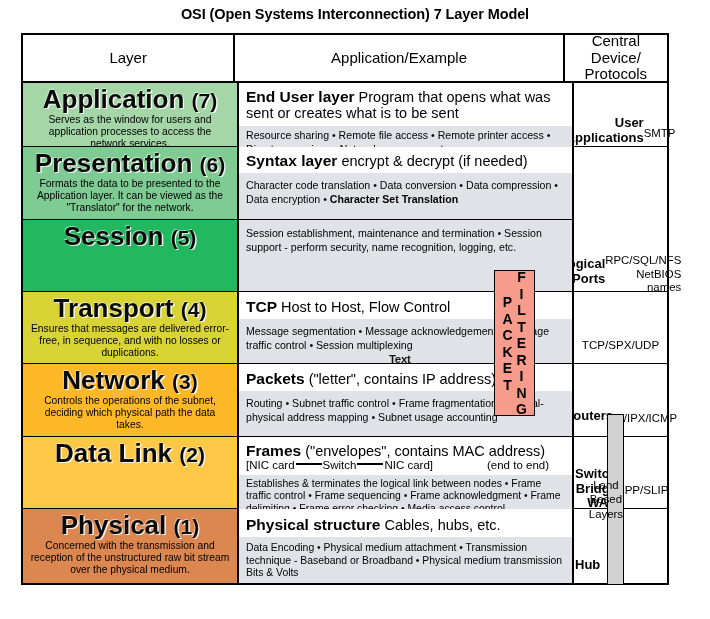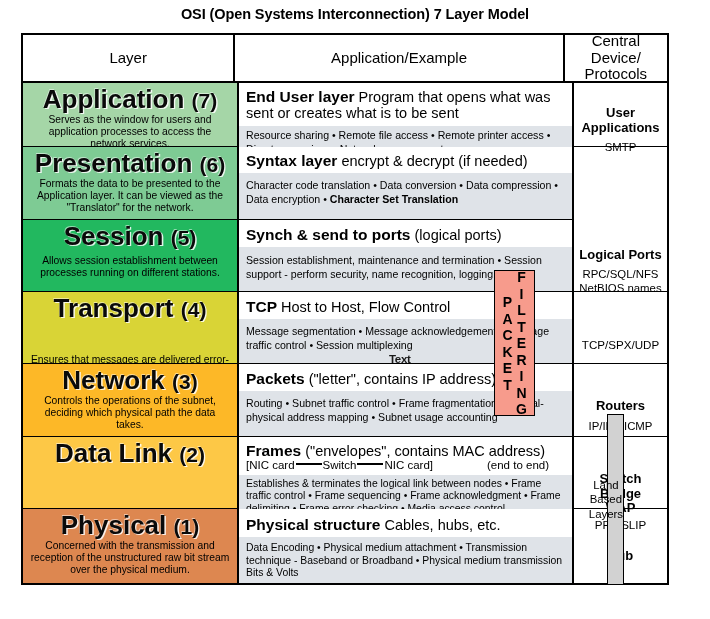--- a/index.html
+++ b/index.html
@@ -115,23 +115,23 @@
     padding: 3px 5px 3px 7px;
     flex: 1 1 auto;
   }
   .app-detail.tight { line-height: 1.18; font-size: 10.4px; }
   .app-detail b { font-weight: bold; }
 
   
   .dev-cell {
     width: 93px;
     border-bottom: 1.5px solid #000;
-    display: flex; flex-direction: column;
+    display: flex; flex-direction: row;
     align-items: center; justify-content: center;
-    text-align: center;
+    text-align: right;
     background: #fff;
     padding: 2px 1px;
     margin-top: 32px;
   }
   .dev-main {
     font-weight: bold;
     font-size: 13px;
     line-height: 1.12;
     color: #000;
   }
@@ -266,40 +266,35 @@
         </div>
       </div>
     </div>
 
     <div class="row" style="height:72px;">
       <div class="layer-cell" style="background:#22b85f;">
         <div class="layer-name">
           <span>Session</span>
           <span class="num">(5)</span>
         </div>
-        <div class="layer-desc" style="margin-top:6px;">Allows session establishment between processes running on different stations.</div>
-      </div>
-      <div class="app-cell">
-        <div class="app-head" style="padding-top:6px;">
-          <b>Synch &amp; send to ports</b>
-          <span>(logical ports)</span>
-        </div>
+      </div>
+      <div class="app-cell">
         <div class="app-detail" style="padding-top:7px;">Session establishment, maintenance and termination • Session support - perform security, name recognition, logging, etc.</div>
       </div>
       <div class="dev-cell">
         <div class="dev-main">Logical Ports</div>
         <div class="dev-proto">
           <div>RPC/SQL/NFS</div>
           <div>NetBIOS names</div>
         </div>
       </div>
     </div>
 
     <div class="row" style="height:72px;">
-      <div class="layer-cell" style="background:#d9d436;gap:31px;">
+      <div class="layer-cell" style="background:#d9d436;">
         <div class="layer-name">
           <span>Transport</span>
           <span class="num">(4)</span>
         </div>
         <div class="layer-desc">Ensures that messages are delivered error-free, in sequence, and with no losses or duplications.</div>
       </div>
       <div class="app-cell">
         <div class="app-head" style="padding-top:6px;">
           <b>TCP</b>
           <span>Host to Host, Flow Control</span>

